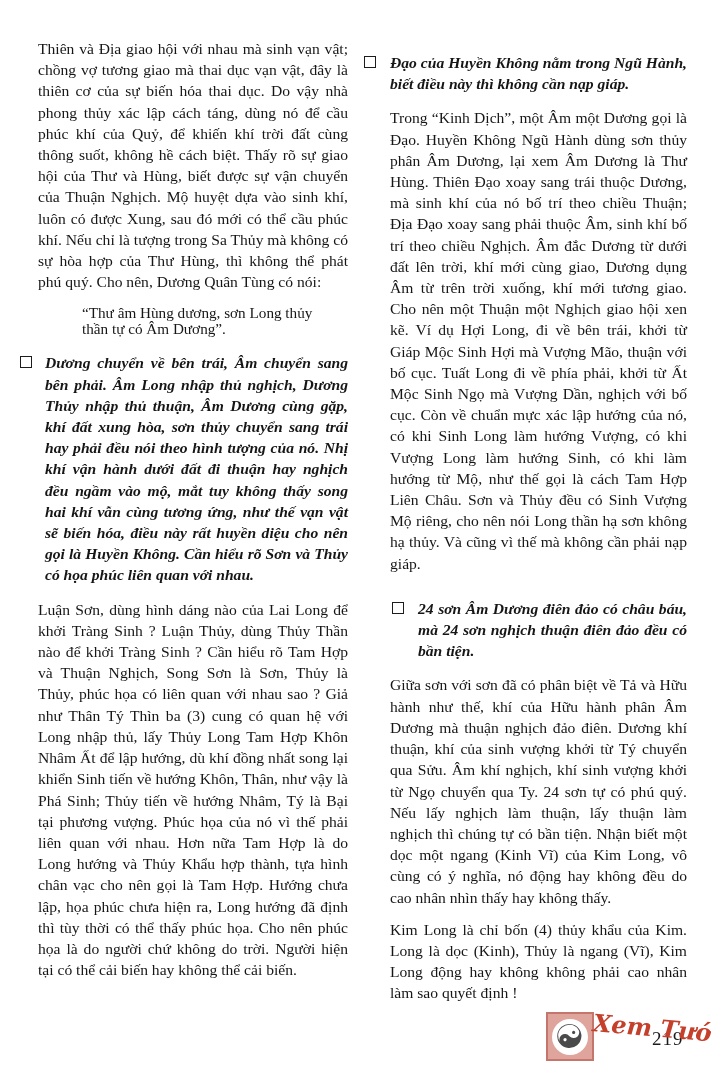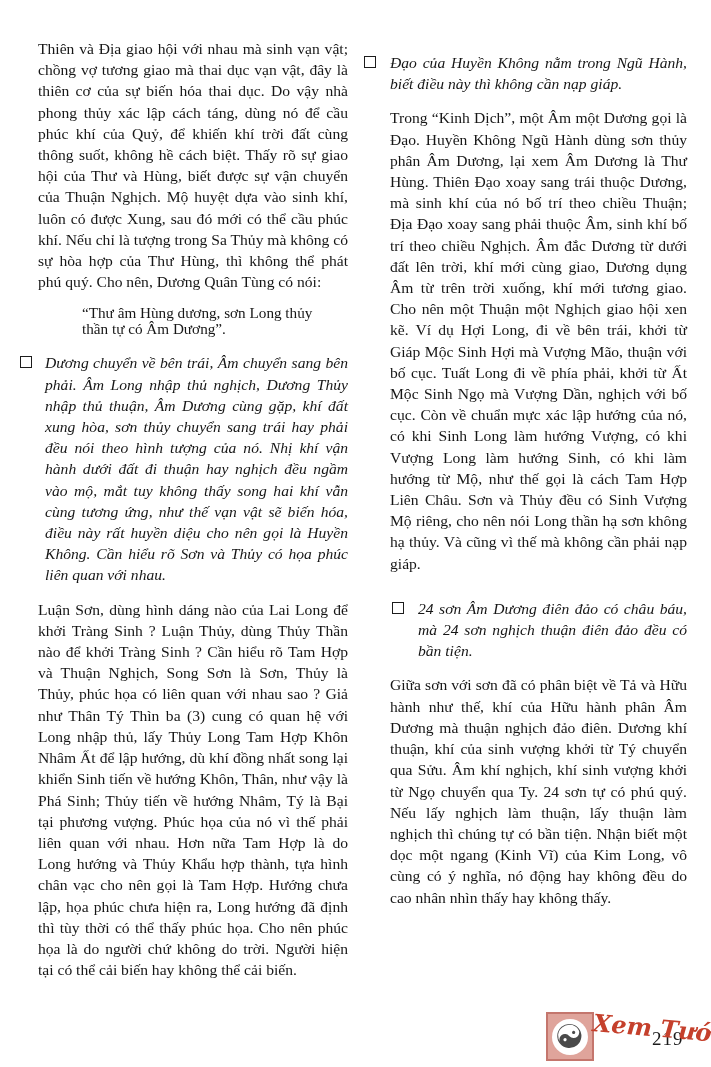--- a/index.html
+++ b/index.html
@@ -27,21 +27,21 @@
     line-height: 21.2px;
     text-align: justify;
     margin: 0 0 11px 0;
   }
   .bullet-block {
     position: relative;
     margin: 14px 0 13px 0;
   }
   .bullet-block .bullet-text {
     font-style: italic;
-    font-weight: 400;
+    font-weight: 700;
   }
   .col-left .bullet-block { padding-left: 7px; }
   .marker {
     position: absolute;
     top: 4px;
     width: 10px;
     height: 10px;
     border: 1.6px solid #1c1c1c;
     background: transparent;
   }
@@ -143,20 +143,21 @@
 
   <p class="block">Trong “Kinh Dịch”, một Âm một Dương gọi là Đạo. Huyền Không Ngũ Hành dùng sơn thủy phân Âm Dương, lại xem Âm Dương là Thư Hùng. Thiên Đạo xoay sang trái thuộc Dương, mà sinh khí của nó bố trí theo chiều Thuận; Địa Đạo xoay sang phải thuộc Âm, sinh khí bố trí theo chiều Nghịch. Âm đắc Dương từ dưới đất lên trời, khí mới cùng giao, Dương dụng Âm từ trên trời xuống, khí mới tương giao. Cho nên một Thuận một Nghịch giao hội xen kẽ. Ví dụ Hợi Long, đi về bên trái, khởi từ Giáp Mộc Sinh Hợi mà Vượng Mão, thuận với bố cục. Tuất Long đi về phía phải, khởi từ Ất Mộc Sinh Ngọ mà Vượng Dần, nghịch với bố cục. Còn về chuẩn mực xác lập hướng của nó, có khi Sinh Long làm hướng Vượng, có khi Vượng Long làm hướng Sinh, có khi làm hướng từ Mộ, như thế gọi là cách Tam Hợp Liên Châu. Sơn và Thủy đều có Sinh Vượng Mộ riêng, cho nên nói Long thần hạ sơn không hạ thủy. Và cũng vì thế mà không cần phải nạp giáp.</p>
 
   <div class="block bullet-block" style="margin-top:24px;margin-left:28px;">
     <span class="marker"></span>
     <span class="bullet-text">24 sơn Âm Dương điên đảo có châu báu, mà 24 sơn nghịch thuận điên đảo đều có bần tiện.</span>
   </div>
 
   <p class="block">Giữa sơn với sơn đã có phân biệt về Tả và Hữu hành như thế, khí của Hữu hành phân Âm Dương mà thuận nghịch đảo điên. Dương khí thuận, khí của sinh vượng khởi từ Tý chuyển qua Sửu. Âm khí nghịch, khí sinh vượng khởi từ Ngọ chuyển qua Ty. 24 sơn tự có phú quý. Nếu lấy nghịch làm thuận, lấy thuận làm nghịch thì chúng tự có bần tiện. Nhận biết một dọc một ngang (Kinh Vĩ) của Kim Long, vô cùng có ý nghĩa, nó động hay không đều do cao nhân nhìn thấy hay không thấy.</p>
 
+  <p class="block">Kim Long là chỉ bốn (4) thủy khẩu của Kim. Long là dọc (Kinh), Thủy là ngang (Vĩ), Kim Long động hay không không phải cao nhân làm sao quyết định !</p>
 
 </div>
 
 <div class="page-number">219</div>
 
 <div class="watermark">
   <div class="yinyang-box">
     <div class="yinyang-circle">
       <span class="yinyang-glyph">☯</span>
     </div>

